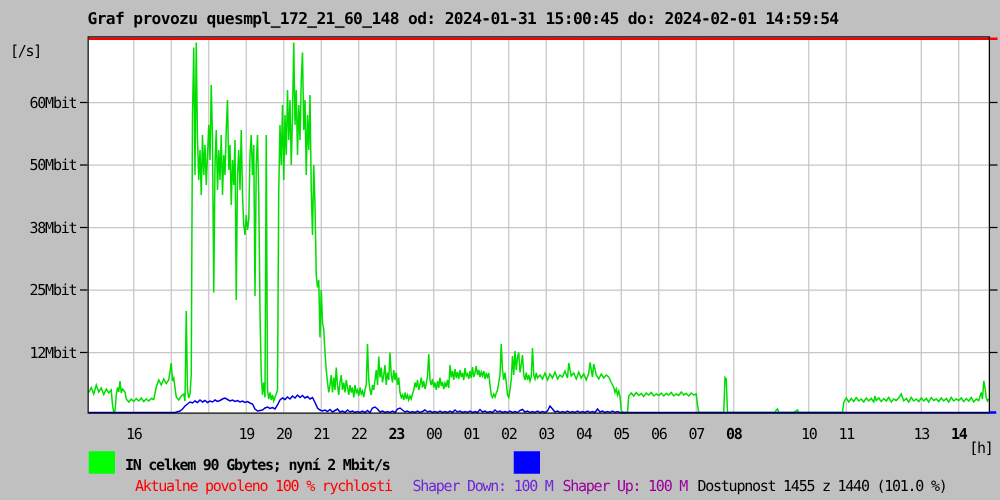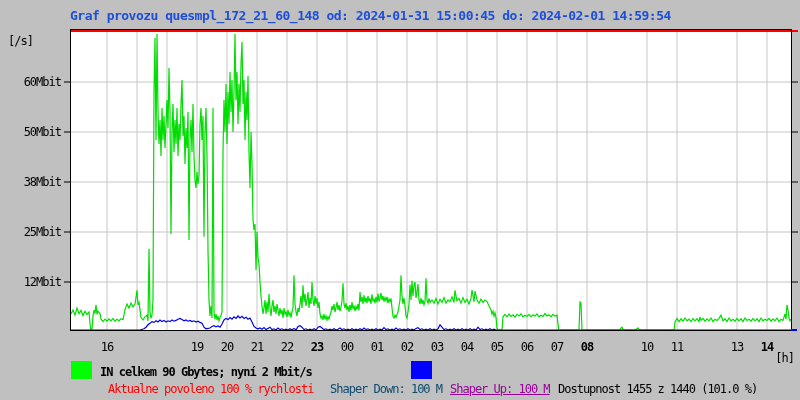--- a/index.html
+++ b/index.html
@@ -1,31 +1,31 @@
 <!DOCTYPE html>
 <html><head>
 <meta charset="utf-8">
 <style>
   html,body{margin:0;padding:0;}
   .screen{position:relative;width:800px;height:400px;background:#c0c0c0;
     font-family:"DejaVu Sans Mono","Liberation Mono",monospace;overflow:hidden;}
   .screen *{box-sizing:border-box;}
   .title{position:absolute;left:70px;top:8px;font-size:13px;font-weight:bold;
-    letter-spacing:-0.5px;color:#1d4ed8;white-space:pre;}
+    letter-spacing:-0.5px;color:#000000;white-space:pre;}
   .yunit{position:absolute;left:8px;top:34px;font-size:12px;letter-spacing:-1px;color:#000;white-space:pre;}
   #chart{position:absolute;left:0;top:0;}
   .lg-text{position:absolute;font-size:12px;letter-spacing:-1px;color:#000;white-space:pre;}
   .swatch{position:absolute;width:21px;height:18px;top:361px;}
   .sw-in{left:71px;}
   .sw-out{left:411px;}
   .t-in{left:100px;top:365px;font-weight:bold;}
   .t-out{left:440px;top:365px;}
   .t-allowed{left:108px;top:382px;}
   .t-shdown{left:330px;top:382px;}
-  .t-shup{left:450px;top:382px;text-decoration:underline;}
+  .t-shup{left:450px;top:382px;}
   .t-avail{left:558px;top:382px;}
   .axis-label{font-family:"DejaVu Sans Mono","Liberation Mono",monospace;font-size:12px;letter-spacing:-1px;fill:#000;}
   .axis-label.bold{font-weight:bold;}
 </style>
 </head>
 <body>
 
 <div class="screen">
   <svg id="chart" width="800" height="400">
       <rect x="70" y="29" width="722" height="302" fill="#ffffff"></rect>
@@ -97,16 +97,16 @@
       <line x1="791" y1="330" x2="797" y2="330" stroke="#0000ff" stroke-width="2"></line>
     </svg>
   <div class="title">Graf provozu quesmpl_172_21_60_148 od: 2024-01-31 15:00:45 do: 2024-02-01 14:59:54</div>
   <div class="yunit">[/s]</div>
 
   <div class="swatch sw-in" style="background-color: rgb(0, 255, 0);"></div>
   <div class="lg-text t-in">IN celkem 90 Gbytes; nyní 2 Mbit/s</div>
   <div class="swatch sw-out" style="background-color: rgb(0, 0, 255);"></div>
 
   <div class="lg-text t-allowed" style="color: rgb(255, 0, 0);">Aktualne povoleno 100 % rychlosti</div>
-  <div class="lg-text t-shdown" style="color: #0c4a6e; text-align: center;">Shaper Down: 100 M</div>
+  <div class="lg-text t-shdown" style="color: #6d28d9; text-align: center;">Shaper Down: 100 M</div>
   <div class="lg-text t-shup" style="color: rgb(153, 0, 153);">Shaper Up: 100 M</div>
   <div class="lg-text t-avail" style="color: rgb(0, 0, 0);">Dostupnost 1455 z 1440 (101.0 %)</div>
 </div>
 
 </body></html>

